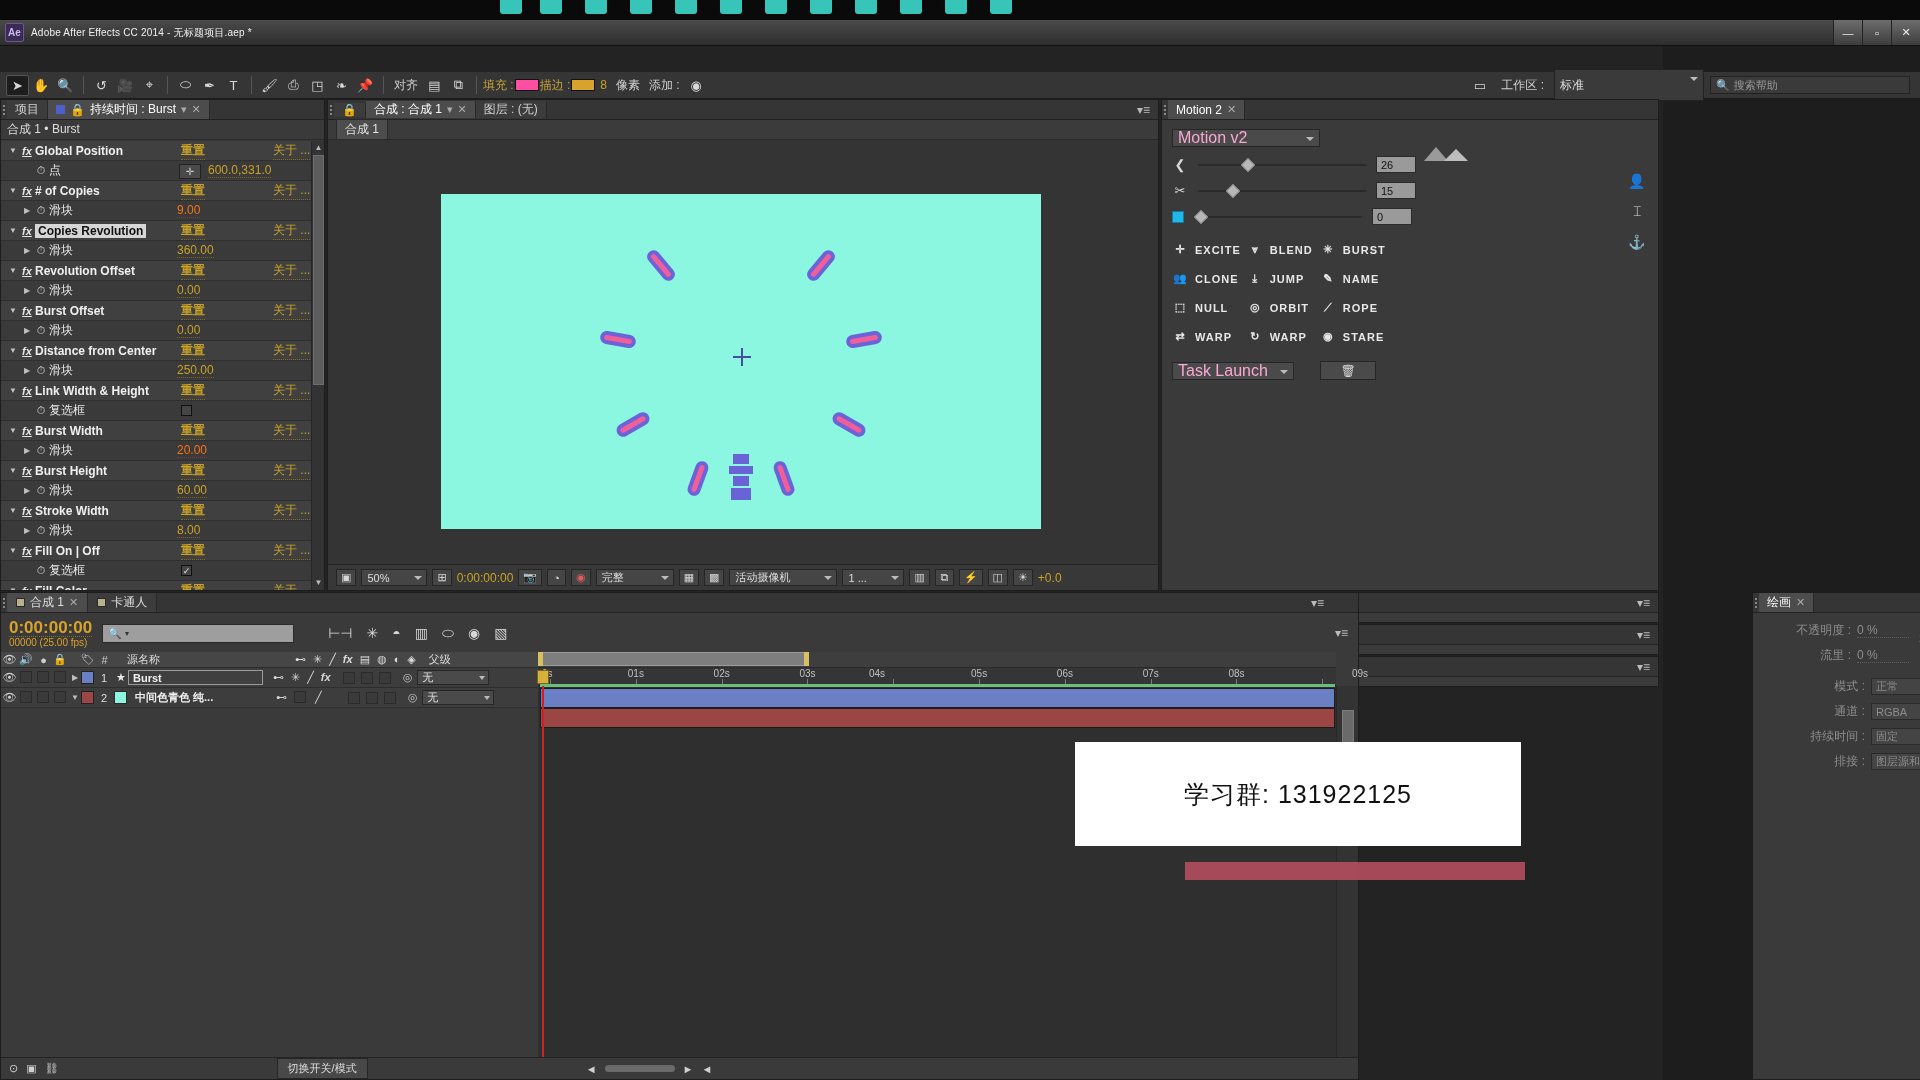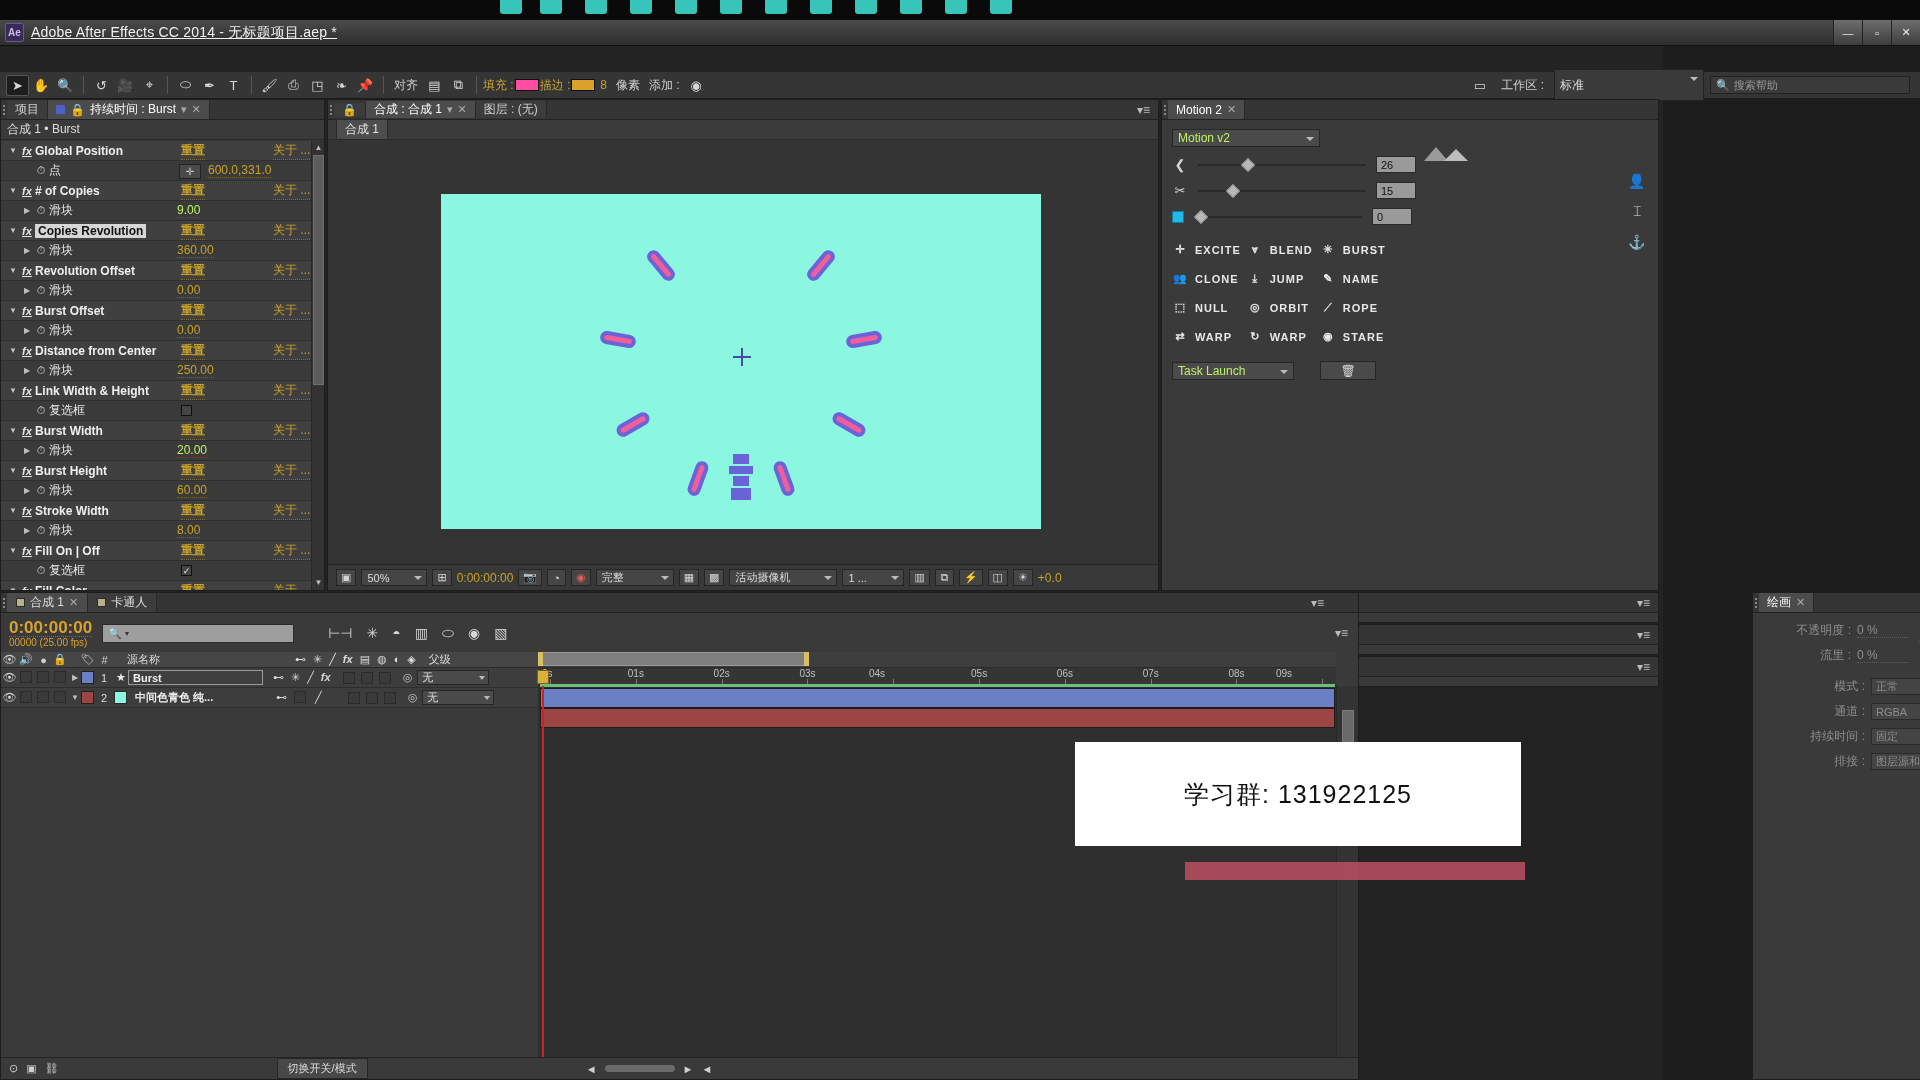--- a/index.html
+++ b/index.html
@@ -6,21 +6,21 @@
   html,body{ width:1920px; height:1080px; overflow:hidden; background:#1d1d1d; }
   body{ font-family:"Liberation Sans", sans-serif; font-size:12px; color:#c8c8c8; }
   .app{ position:relative; width:1663px; height:1080px; background:#232323;}
 
   
   .titlebar{position:absolute;left:0;top:20px;width:1920px;height:26px;
     background:linear-gradient(#4a4a4a,#2e2e2e);border-bottom:1px solid #111;
     display:flex;align-items:center;}
   .ae-logo{width:19px;height:19px;margin:0 7px 0 5px;background:#3b2a57;border:1px solid #6a5a8a;
     color:#cbb9ea;font-size:10px;font-weight:bold;display:flex;align-items:center;justify-content:center;border-radius:2px;}
-  .title-text{font-size:14px;color:#f0f0f0;letter-spacing:.2px;text-decoration:underline;}
+  .title-text{font-size:10px;color:#f0f0f0;letter-spacing:.2px;}
   .win-btns{margin-left:auto;display:flex;height:100%;align-items:stretch;}
   .win-btn{width:29px;display:flex;align-items:center;justify-content:center;
     background:linear-gradient(#6d6d6d,#3d3d3d);border-left:1px solid #222;color:#ececec;font-size:11px;}
   .win-btn.close{background:linear-gradient(#6d6d6d,#3d3d3d);}
   .topstrip{position:absolute;left:0;top:0;width:1920px;height:20px;background:#0a0a0a;overflow:hidden;}
   .topstrip .blob{position:absolute;top:-8px;height:22px;background:#3fe5d8;opacity:.85;border-radius:3px;}
 
   
   .menubar{position:absolute;left:0;top:46px;width:1920px;height:26px;background:#2b2b2b;border-bottom:1px solid #1a1a1a;
     display:flex;align-items:center;padding-left:8px;gap:2px;}
@@ -59,21 +59,21 @@
   .ec-row.sub{background:#3a3a3a;}
   .tri{width:12px;color:#bfbfbf;font-size:8px;text-align:center;}
   .fxi{width:16px;font-style:italic;font-weight:bold;font-size:11px;color:#e4e4e4;text-decoration:underline;text-align:center;}
   .stopw{width:16px;text-align:center;color:#cfcfcf;font-size:11px;}
   .ec-name{font-size:12px;color:#efefef;font-weight:bold;}
   .ec-name.hl{background:#d6d6d6;color:#111;padding:0 3px;}
   .ec-name.cn{font-weight:normal;color:#e8e8e8;}
   .ec-reset{position:absolute;left:180px;color:#c9a227;font-size:12px;font-weight:bold;border-bottom:1px dotted #8a6f18;}
   .ec-about{position:absolute;left:272px;color:#c9a227;font-size:12px;border-bottom:1px dotted #8a6f18;}
   .ec-val{position:absolute;left:176px;font-size:12px;color:#c9a227;border-bottom:1px dotted #7a631a;}
-  .ec-val.red{color:#bef264;border-bottom-color:#7d4038;}
+  .ec-val.red{color:#f97316;border-bottom-color:#7d4038;}
   .ec-pt{position:absolute;left:207px;font-size:12px;color:#c9a227;border-bottom:1px dotted #7a631a;}
   .pt-btn{position:absolute;left:178px;top:3px;width:22px;height:15px;background:#4a4a4a;border:1px solid #222;display:flex;align-items:center;justify-content:center;color:#ccc;font-size:10px;}
   .ckb{position:absolute;left:180px;width:11px;height:11px;border:1px solid #111;background:#454545;display:flex;align-items:center;justify-content:center;font-size:9px;color:#e8e8e8;}
   .ec-scroll{position:absolute;right:0;top:41px;width:13px;bottom:0;background:#333;border-left:1px solid #272727;}
   .ec-thumb{position:absolute;left:1px;top:2px;width:11px;height:250px;background:#5c5c5c;border:1px solid #6e6e6e;}
   .ec-arrow{position:absolute;left:2px;width:9px;height:9px;color:#bbb;font-size:8px;text-align:center;}
 
   
   #comp{left:327px;top:99px;width:832px;height:492px;background:#343434;}
   .comp-tabs{height:20px;background:#353535;display:flex;align-items:center;border-bottom:1px solid #222;}
@@ -91,21 +91,21 @@
   .comp-foot{position:absolute;left:0;right:0;bottom:0;height:26px;background:#383838;border-top:1px solid #242424;display:flex;align-items:center;gap:5px;padding-left:8px;}
   .cf-btn{height:17px;min-width:19px;background:#454545;border:1px solid #252525;display:flex;align-items:center;justify-content:center;padding:0 4px;color:#d5d5d5;font-size:11px;}
   .cf-sel{height:17px;background:#454545;border:1px solid #252525;display:flex;align-items:center;padding:0 16px 0 5px;color:#ddd;font-size:11px;position:relative;}
   .cf-sel:after{content:"";position:absolute;right:4px;top:6px;border-left:4px solid transparent;border-right:4px solid transparent;border-top:4px solid #bbb;}
   .cf-tc{color:#c9a227;font-size:12px;}
   .cf-plus{color:#c9a227;font-size:12px;}
 
   
   #motion{left:1161px;top:99px;width:498px;height:492px;background:#3a3a3a;}
   .m-body{position:absolute;top:21px;left:0;right:0;bottom:0;padding:8px 10px;}
-  .m-sel{width:148px;height:18px;background:#4a4a4a;border:1px solid #262626;color:#bef264;font-size:12px;
+  .m-sel{width:148px;height:18px;background:#4a4a4a;border:1px solid #262626;color:#f9a8d4;font-size:16px;
     display:flex;align-items:center;padding:0 5px;position:relative;}
   .m-sel:after{content:"";position:absolute;right:5px;top:7px;border-left:4px solid transparent;border-right:4px solid transparent;border-top:4px solid #bbb;}
   .mtn-logo{position:absolute;right:180px;top:22px;width:56px;height:20px;}
   .m-slider{display:flex;align-items:center;gap:10px;margin-top:9px;}
   .m-ico{width:16px;color:#d8d8d8;font-size:13px;text-align:center;}
   .m-track{position:relative;width:168px;height:12px;}
   .m-track:before{content:"";position:absolute;top:5px;left:0;right:0;height:2px;background:#2a2a2a;}
   .m-knob{position:absolute;top:1px;width:10px;height:10px;background:#b8b8b8;transform:rotate(45deg);border:1px solid #8e8e8e;}
   .m-num{width:40px;height:17px;background:#9a9a9a;border:1px solid #2a2a2a;color:#111;font-size:11px;display:flex;align-items:center;padding-left:4px;}
   .m-sq{width:12px;height:12px;background:#23b6e8;border:1px solid #0d7ba3;}
@@ -778,21 +778,21 @@
         <span class="tick" style="left: 331px;">04s</span>
         <span class="tickline" style="left: 355.226px;"></span>
         <span class="tick" style="left: 433.032px;">05s</span>
         <span class="tickline" style="left: 441.032px;"></span>
         <span class="tick" style="left: 518.839px;">06s</span>
         <span class="tickline" style="left: 526.839px;"></span>
         <span class="tick" style="left: 604.645px;">07s</span>
         <span class="tickline" style="left: 612.645px;"></span>
         <span class="tick" style="left: 690.452px;">08s</span>
         <span class="tickline" style="left: 698.452px;"></span>
-        <span class="tick" style="left: 738px; text-align: right;">09s</span>
+        <span class="tick" style="left: 814px; text-align: right;">09s</span>
         <span class="tickline" style="left: 784.258px;"></span>
       </div>
 
     <div class="tl-track">
       <div class="greenline" style="left:2px;top:-2px;width:795px;"></div>
       <div class="bar blue" style="left:2px;top:2px;width:795px;"></div>
       <div class="bar red" style="left:2px;top:22px;width:795px;"></div>
       <div class="playhead" style="left:4px;">
           <div class="ph-head"></div>
         </div>

